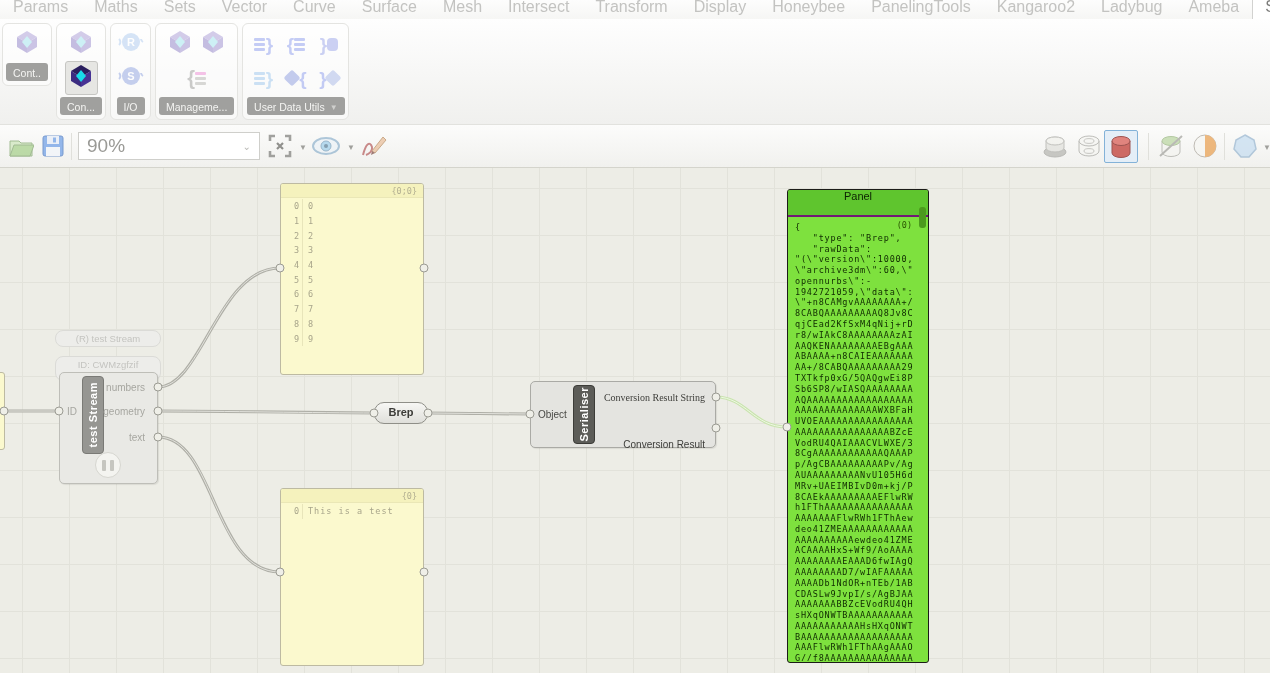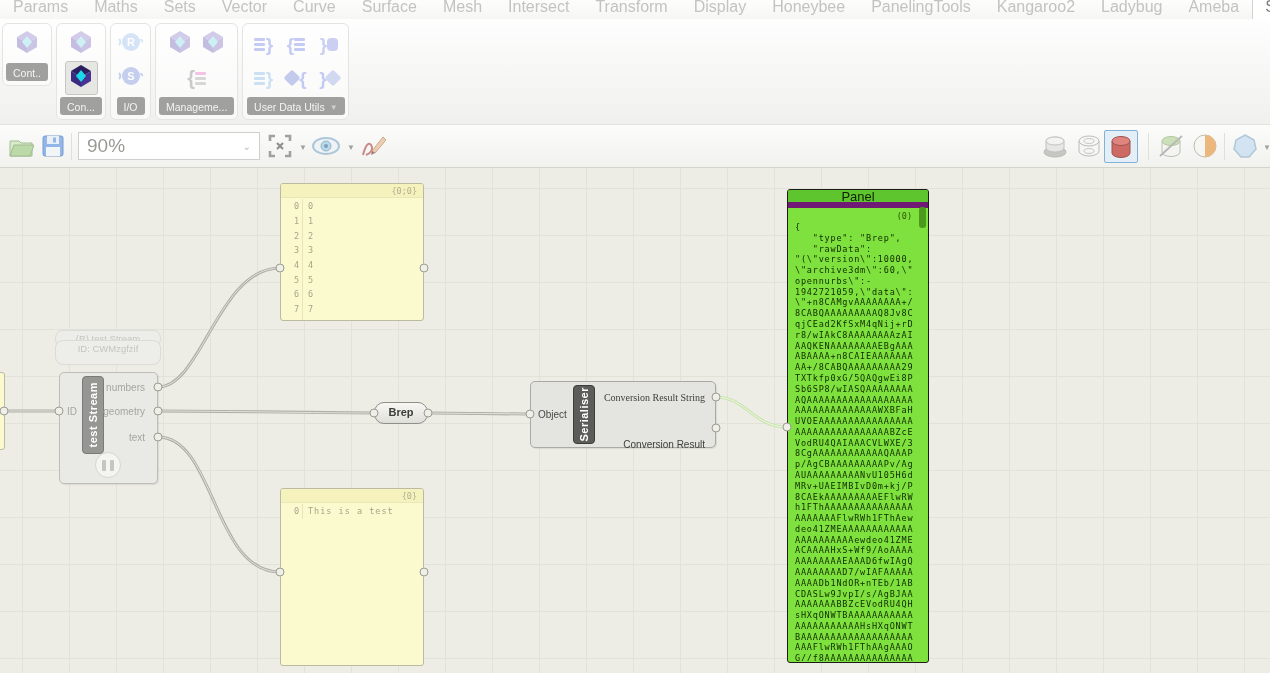--- a/index.html
+++ b/index.html
@@ -89,22 +89,22 @@
     border:1px solid #8F8F88; border-radius:10px; text-align:center;
     font-size:11px; font-weight:bold; color:#3c3c38; padding-top:3px; }
   #pause-btn { position:absolute; width:26px; height:26px; border-radius:50%;
     background:#F4F4F0; border:1px solid #D6D6D0; display:flex; gap:4px;
     align-items:center; justify-content:center; }
   #pause-btn i { width:4px; height:11px; background:#C6C6C0; border-radius:1px; }
 
   
   #gpanel { position:absolute; left:787px; top:21px; width:142px; height:474px;
     background:#7EE13E; border:1.5px solid #1c1c18; border-radius:3px; overflow:hidden; }
-  #gpanel .title { height:18px; background:#5FC52E; border-bottom:6px solid #701a75;
-    text-align:center; font-size:13px; color:#0c2202; line-height:13px; }
+  #gpanel .title { height:27px; background:#5FC52E; border-bottom:2px solid #701a75;
+    text-align:center; font-size:11px; color:#0c2202; line-height:13px; }
   #gpanel .phead { height:17px; font-family:"DejaVu Sans Mono", monospace; font-size:8.5px;
     color:#2A5500; text-align:right; padding:3px 16px 0 0; }
   #gpanel .thumb { position:absolute; right:2px; top:17px; width:7px; height:21px;
     background:#4C9A1D; border-radius:3px; }
   #gpanel .lines { position:absolute; left:7px; right:2px; top:32px; bottom:1px;
     overflow:hidden; font-family:"DejaVu Sans Mono", monospace; font-size:8.5px;
     line-height:10.78px; letter-spacing:.8px; color:#0f2a00; white-space:pre; }
 </style>
 </head>
 <body>
@@ -378,21 +378,21 @@
         <path d="M428,245 C462,245 496,246 530,246" fill="none" stroke="#AFAFA7" stroke-width="3"></path>
         <path d="M428,245 C462,245 496,246 530,246" fill="none" stroke="#E3E3DD" stroke-width="1"></path>
         <path d="M158,269 C215,269 213,404 280,404" fill="none" stroke="#AFAFA7" stroke-width="3"></path>
         <path d="M158,269 C215,269 213,404 280,404" fill="none" stroke="#E3E3DD" stroke-width="1"></path>
         <path d="M716,229 C746,229 753,259 787,259" fill="none" stroke="#C9E4AE" stroke-width="3"></path>
         <path d="M716,229 C746,229 753,259 787,259" fill="none" stroke="#EFF8E4" stroke-width="1"></path>
       </svg>
 
     <div class="ypanel" style="left:-2px;top:204px;width:7px;height:78px;border-radius:0 3px 3px 0"></div>
 
-    <div class="ypanel" style="left:280px;top:15px;width:144px;height:138px">
+    <div class="ypanel" style="left:280px;top:15px;width:144px;height:192px">
       <div class="yhead">{0;0}</div>
       <div class="yrows" id="top-rows">
           <div class="yrow">
             <span class="idx">0</span>
             <span class="sep"></span>
             <span class="val">0</span>
           </div>
           <div class="yrow">
             <span class="idx">1</span>
             <span class="sep"></span>
@@ -435,21 +435,21 @@
           </div>
           <div class="yrow">
             <span class="idx">9</span>
             <span class="sep"></span>
             <span class="val">9</span>
           </div>
         </div>
     </div>
 
     <div class="capsule" style="left:55px;top:162px;width:106px;height:17px">(R) test Stream</div>
-    <div class="capsule" style="left:55px;top:172px;width:106px;height:25px">ID: CWMzgfzif</div>
+    <div class="capsule" style="left:55px;top:188px;width:106px;height:25px">ID: CWMzgfzif</div>
     <div class="gcomp" style="left:59px;top:204px;width:99px;height:112px;background:#E9E9E5;border-color:#BEBEB8">
       <div class="plabel" style="left:7px;top:33px;color:#A6A6A0">ID</div>
       <div class="vbar" style="left:22px;top:3px;width:22px;height:78px;background:#969692;border:1px solid #7A7A76">
         <span>test Stream</span>
       </div>
       <div id="stream-outs">
           <div class="plabel" style="right: 12px; top: 9px; color: rgb(166, 166, 160);">numbers</div>
           <div class="plabel" style="right: 12px; top: 33px; color: rgb(166, 166, 160);">geometry</div>
           <div class="plabel" style="right: 12px; top: 59px; color: rgb(166, 166, 160);">text</div>
         </div>

